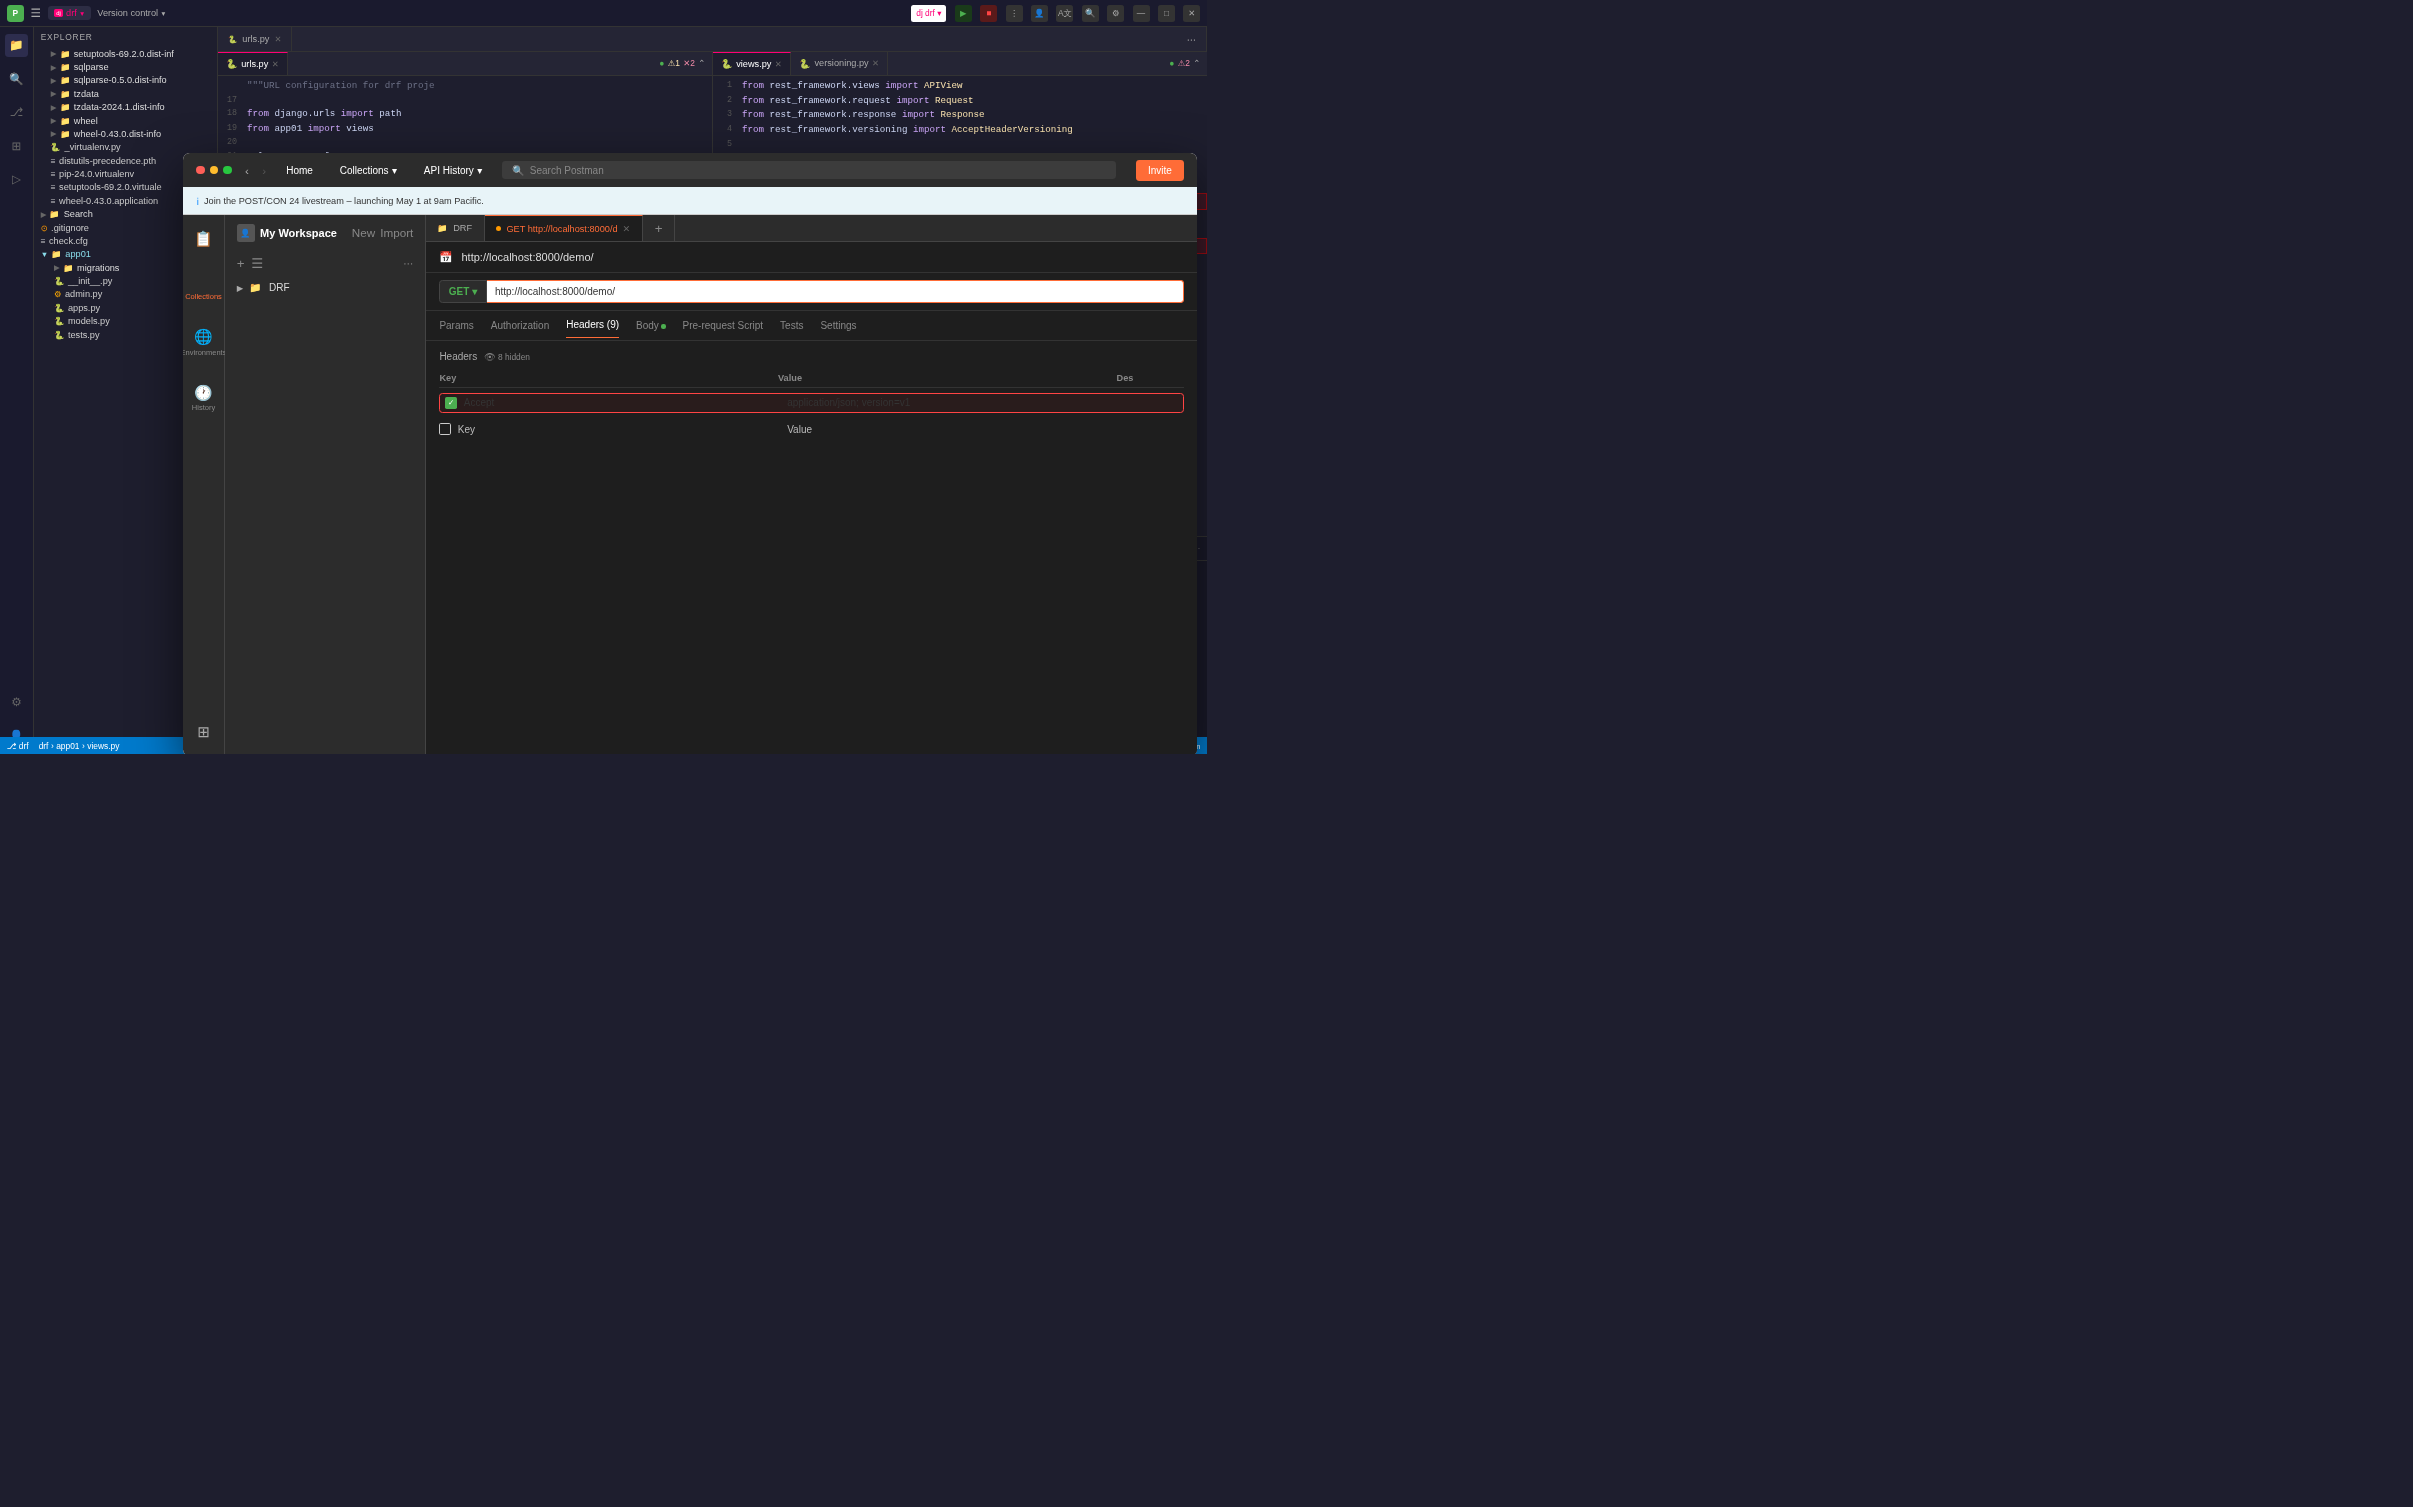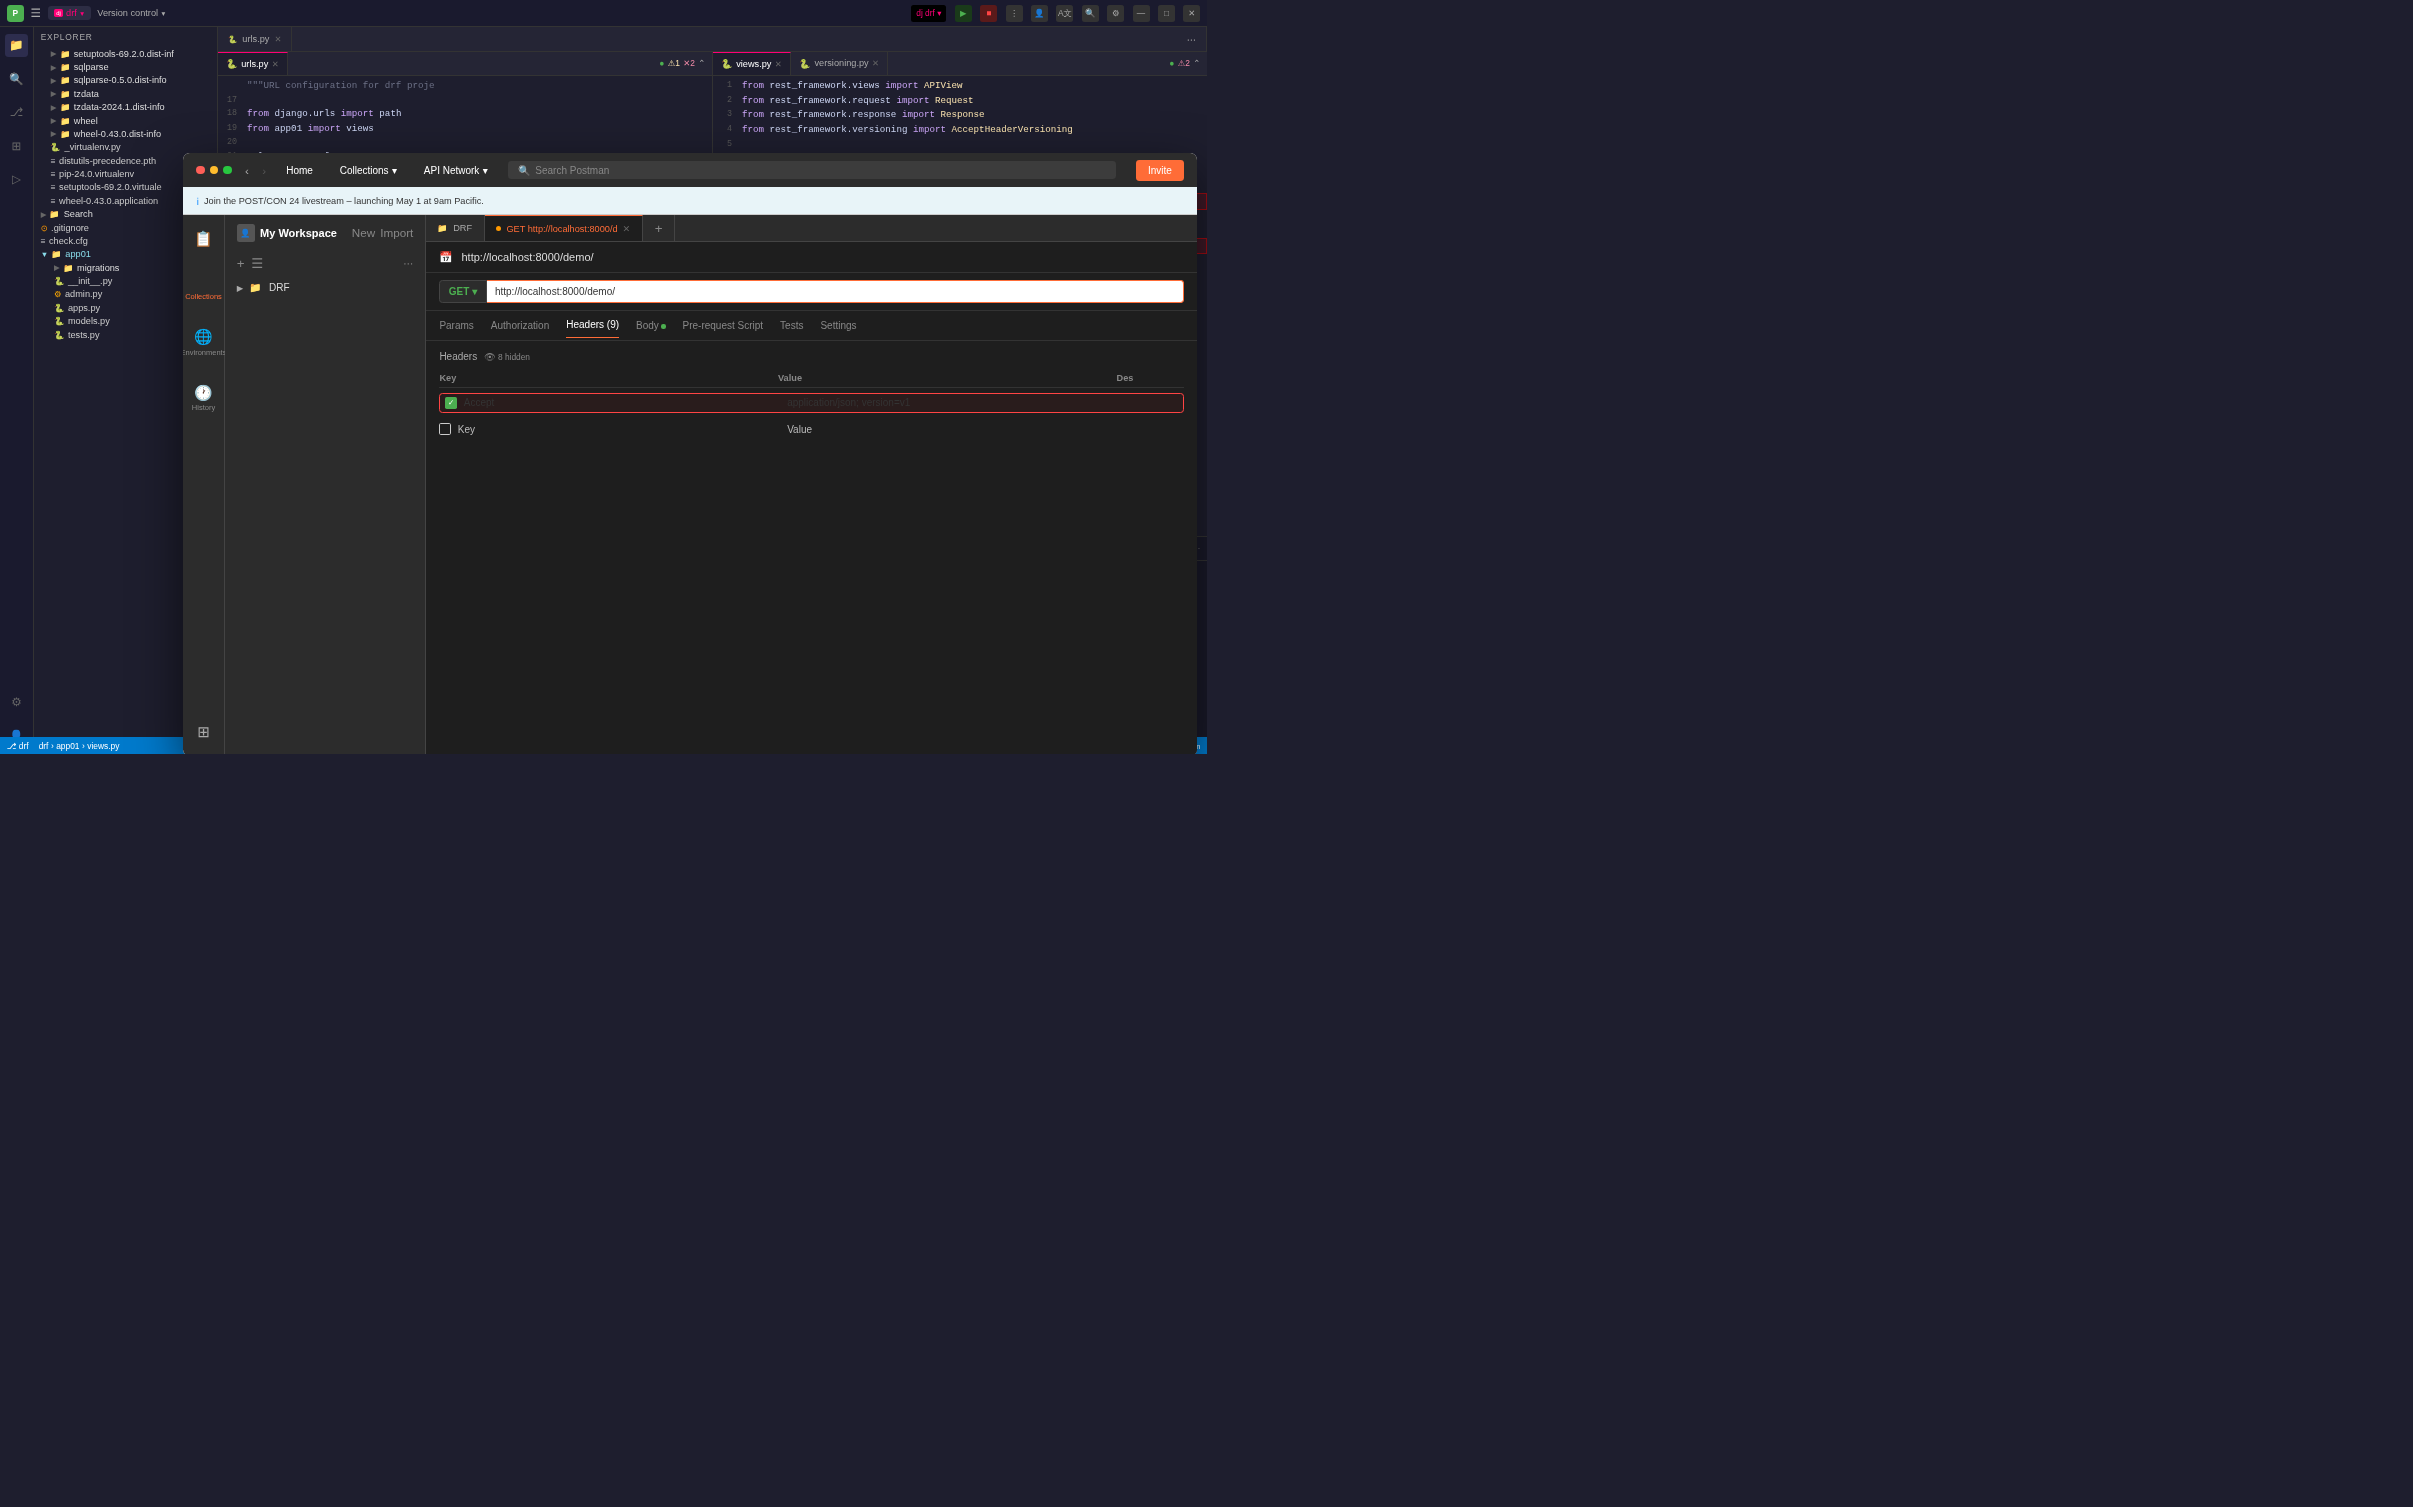--- a/index.html
+++ b/index.html
@@ -185,21 +185,21 @@
   <div class="ide-project-badge">
     <div class="dot">dj</div>
     <span>drf</span>
     <span style="color:#f07; font-size:7.5px;">▾</span>
   </div>
   <div class="ide-vc">
     <span>Version control</span>
     <span style="font-size:7.5px;">▾</span>
   </div>
   <div class="ide-right-tools">
-    <div class="tool-icon" style="color:#f07; background:#000000; width:auto; padding:0 5px; font-size:8.4px;">dj drf ▾</div>
+    <div class="tool-icon" style="color:#f07; background:#ffffff; width:auto; padding:0 5px; font-size:8.4px;">dj drf ▾</div>
     <div class="tool-icon green" style="background:#1a3a1a; color:#4caf50;">▶</div>
     <div class="tool-icon red">■</div>
     <div class="tool-icon">⋮</div>
     <div class="tool-icon">👤</div>
     <div class="tool-icon">A文</div>
     <div class="tool-icon">🔍</div>
     <div class="tool-icon">⚙</div>
     <div class="tool-icon">—</div>
     <div class="tool-icon">□</div>
     <div class="tool-icon">✕</div>
@@ -556,21 +556,21 @@
       <div class="pm-nav-btn max"></div>
     </div>
     <div class="pm-back">‹</div>
     <div class="pm-fwd">›</div>
     <div class="pm-home">Home</div>
     <div class="pm-workspaces">
       <span>Collections</span>
       <span>▾</span>
     </div>
     <div class="pm-api-network">
-      <span>API Network</span>
+      <span>API History</span>
       <span>▾</span>
     </div>
     <div class="pm-search">
       <span class="pm-search-icon">🔍</span>
       <span class="pm-search-text">Search Postman</span>
     </div>
     <button class="pm-invite">Invite</button>
   </div>
 
   <div class="pm-banner">

